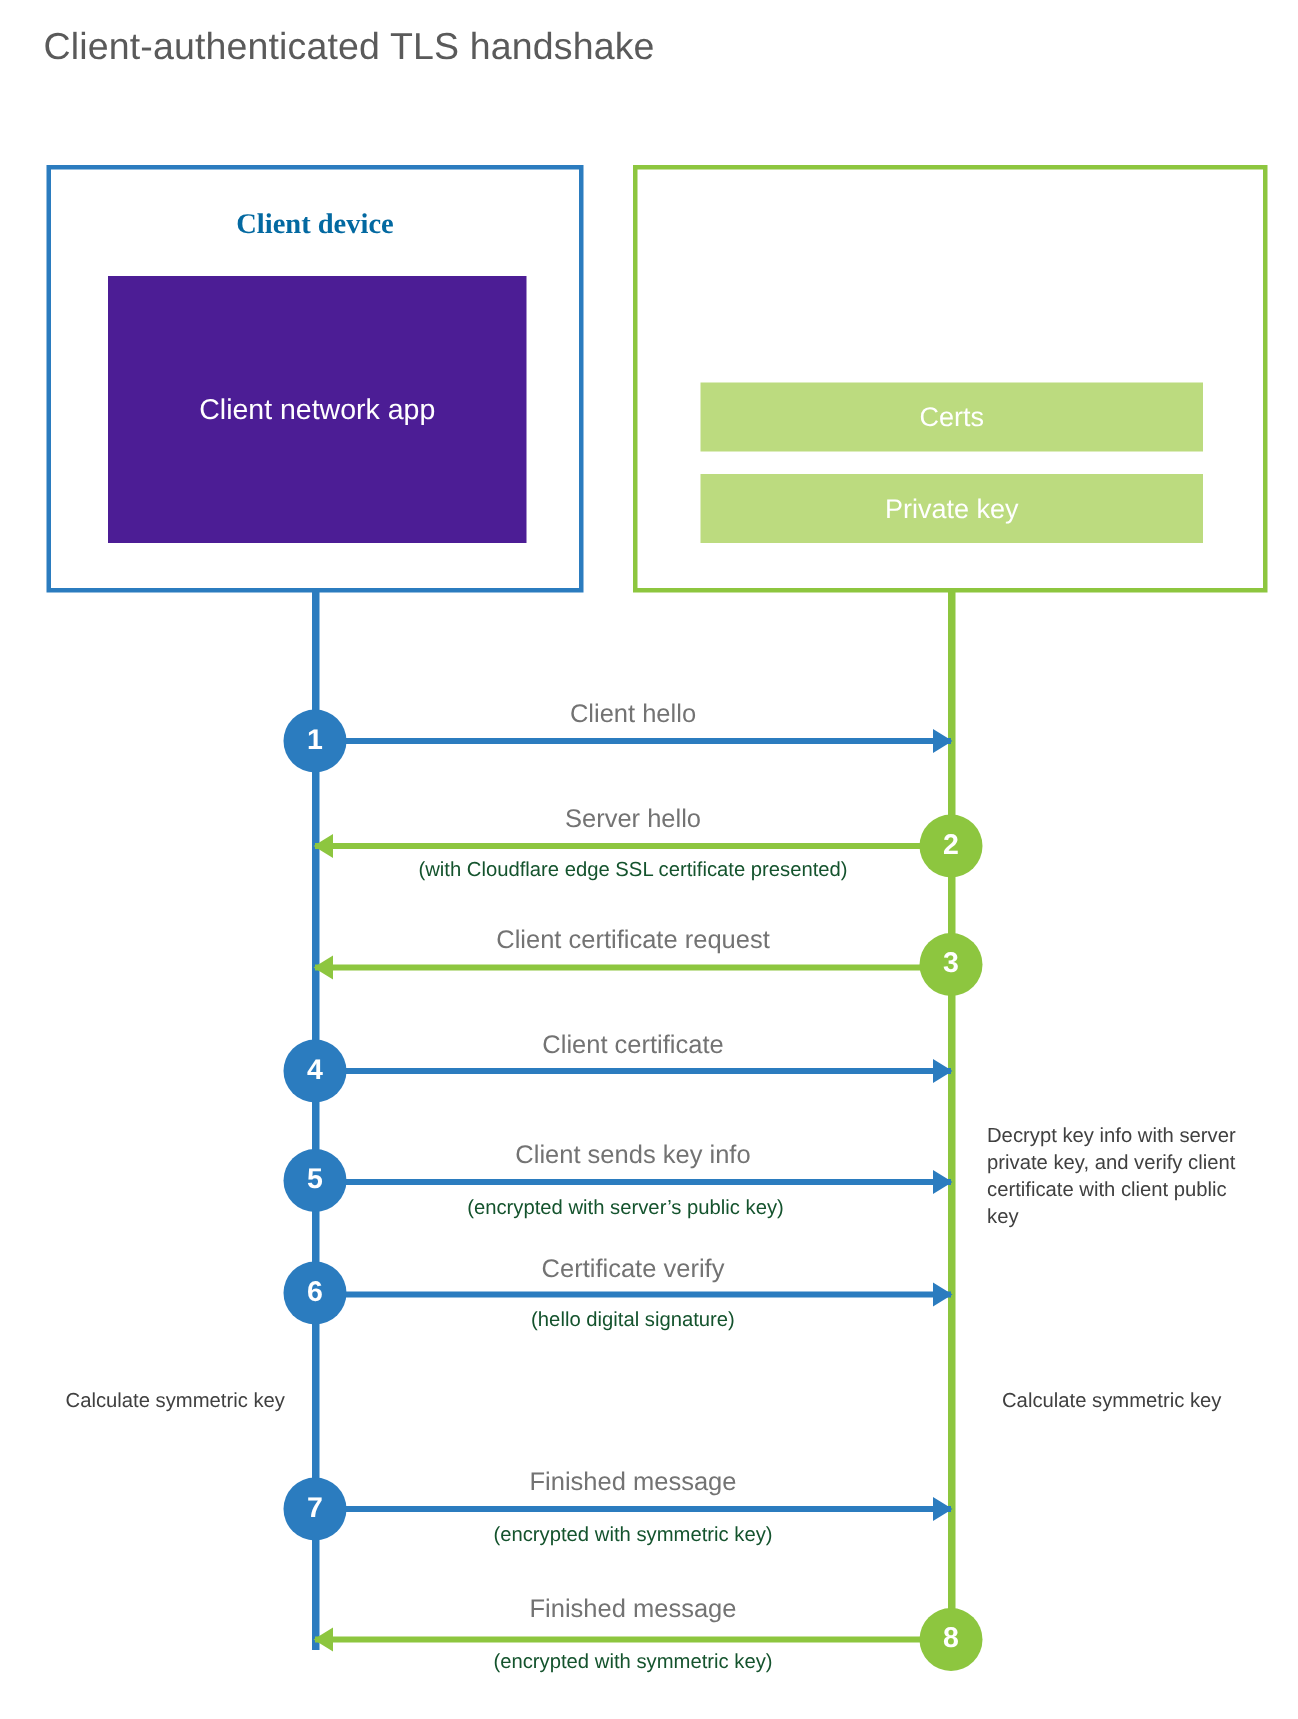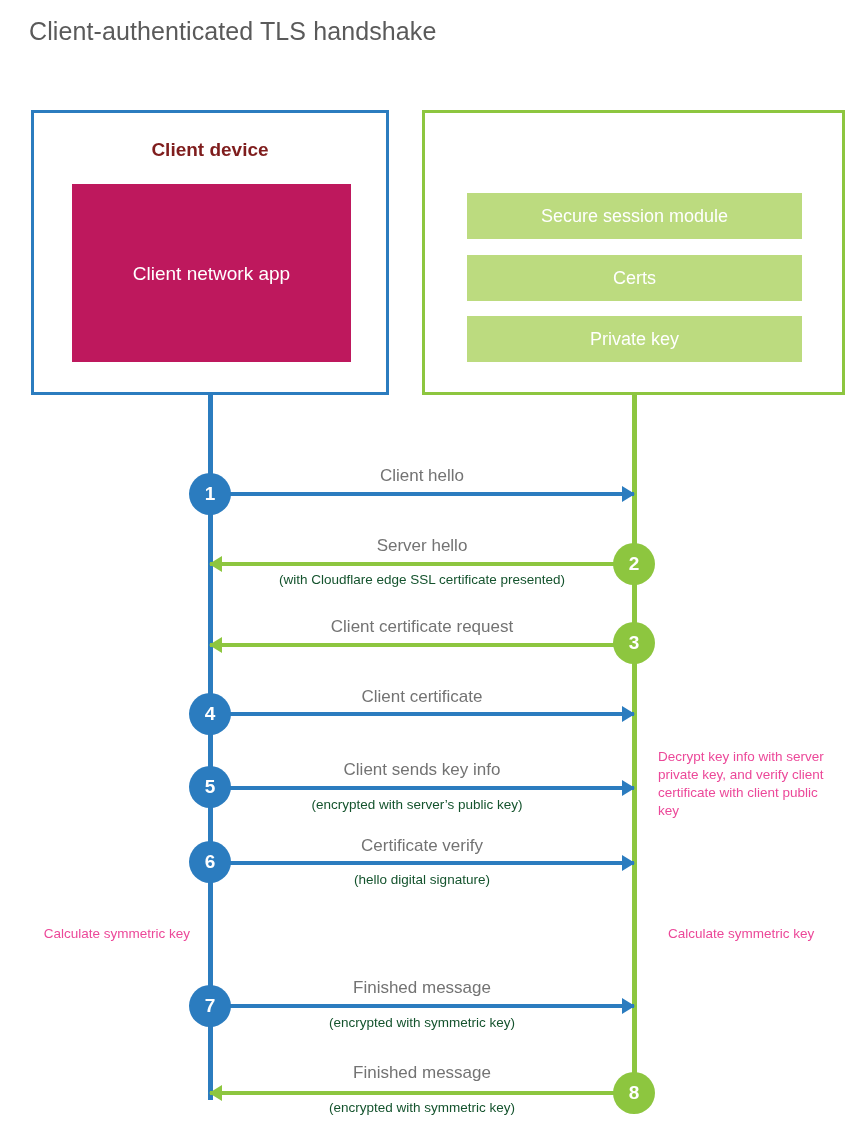--- a/index.html
+++ b/index.html
@@ -53,31 +53,32 @@
     border: 3px solid #8dc63f;
   }
   .party-title {
     position: absolute;
     left: 0;
     right: 0;
     top: 26px;
     text-align: center;
     font-size: 19px;
     font-weight: bold;
-    color: #7f1d1d;
+    color: #0369a1;
+    font-family: Liberation Serif, serif;
   }
 
   
   #client-app {
     position: absolute;
     left: 38px;
     top: 71px;
     width: 279px;
     height: 178px;
-    background: #be185d;
+    background: #4c1d95;
     display: flex;
     align-items: center;
     justify-content: center;
   }
   #client-app-label {
     color: #ffffff;
     font-size: 19px;
     line-height: 27px;
     text-align: center;
     width: 160px;
@@ -179,41 +180,40 @@
     position: absolute;
     text-align: center;
     font-size: 13.5px;
     color: #14532d;
     white-space: nowrap;
   }
   .side-note {
     position: absolute;
     font-size: 13.5px;
     line-height: 18px;
-    color: #ec4899;
+    color: #404040;
   }
   .side-note.right-align { text-align: right; }
   .side-note.left-align  { text-align: left; }
 </style>
 </head>
 <body>
 
 <div id="canvas">
 
   <div id="diagram-title">Client-authenticated TLS handshake</div>
 
   <div class="party-box" id="client-box">
     <div class="party-title">Client device</div>
     <div id="client-app">
       <div id="client-app-label">Client network app</div>
     </div>
   </div>
 
   <div class="party-box" id="server-box">
-    <div class="server-module" id="module-0">Secure session module</div>
     <div class="server-module" id="module-1">Certs</div>
     <div class="server-module" id="module-2">Private key</div>
   </div>
 
   <div class="lifeline" id="client-lifeline"></div>
   <div class="lifeline" id="server-lifeline"></div>
 
   <div class="msg-label" style="left:210px; top:466px; width:424px;">Client hello</div>
   <div class="msg blue to-right" style="left:210px; top:492px; width:424px;">
     <div class="line"></div>

